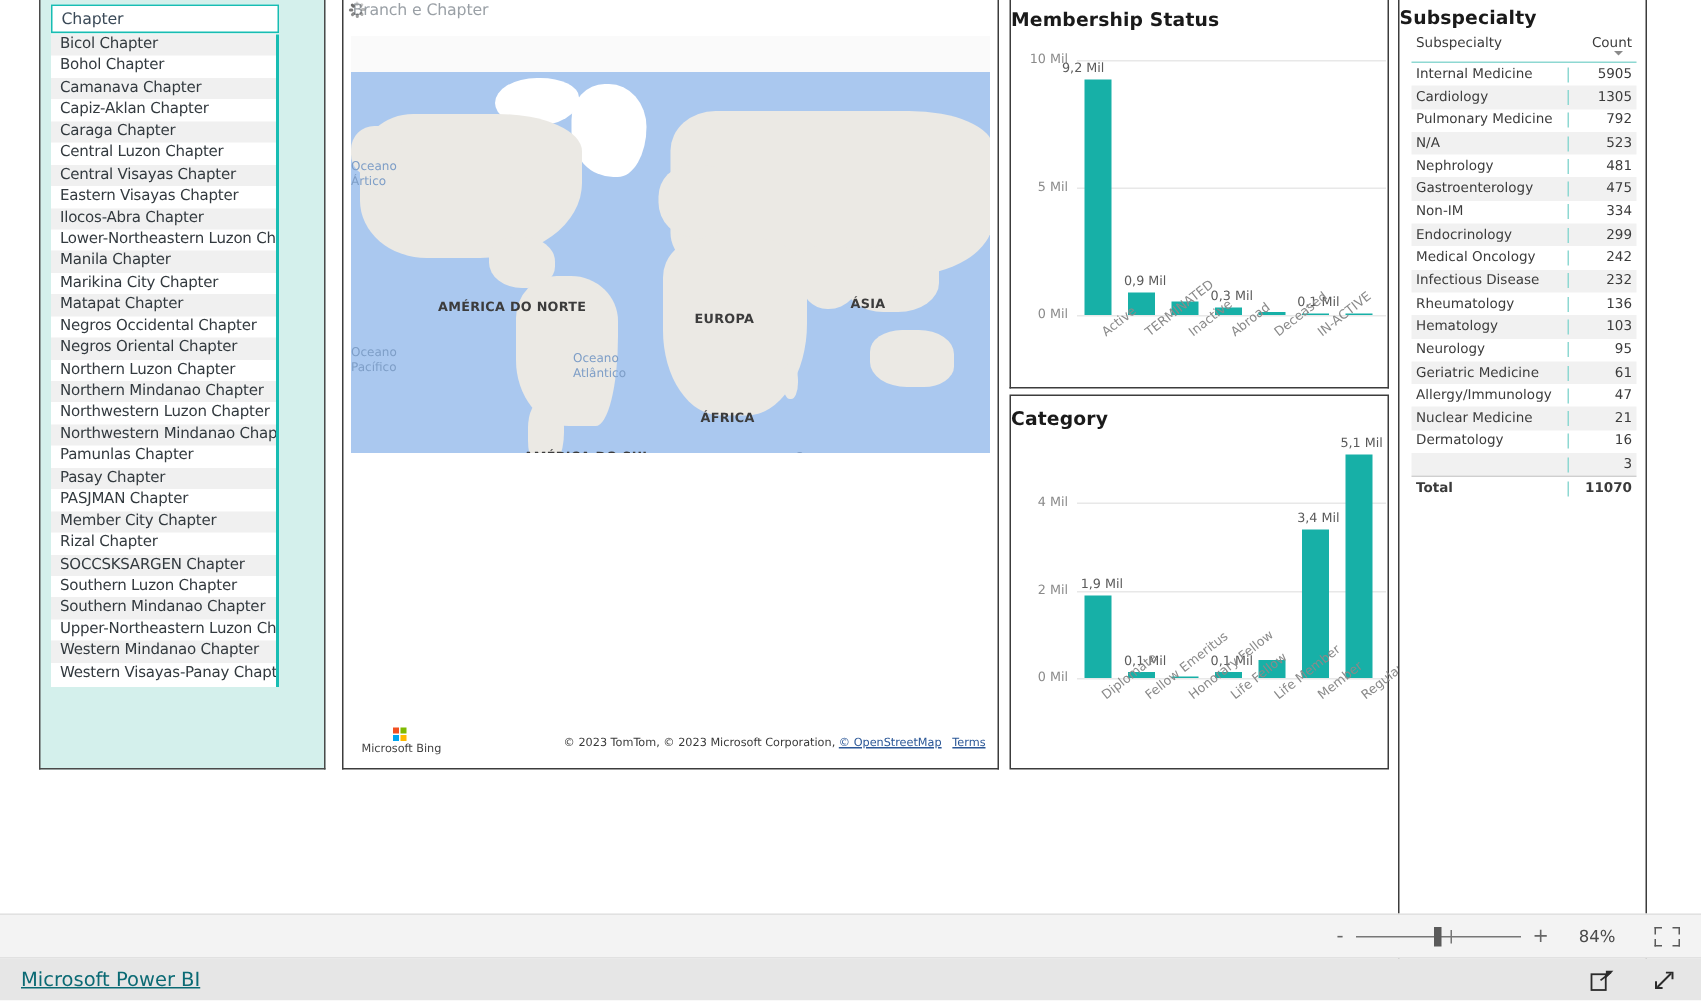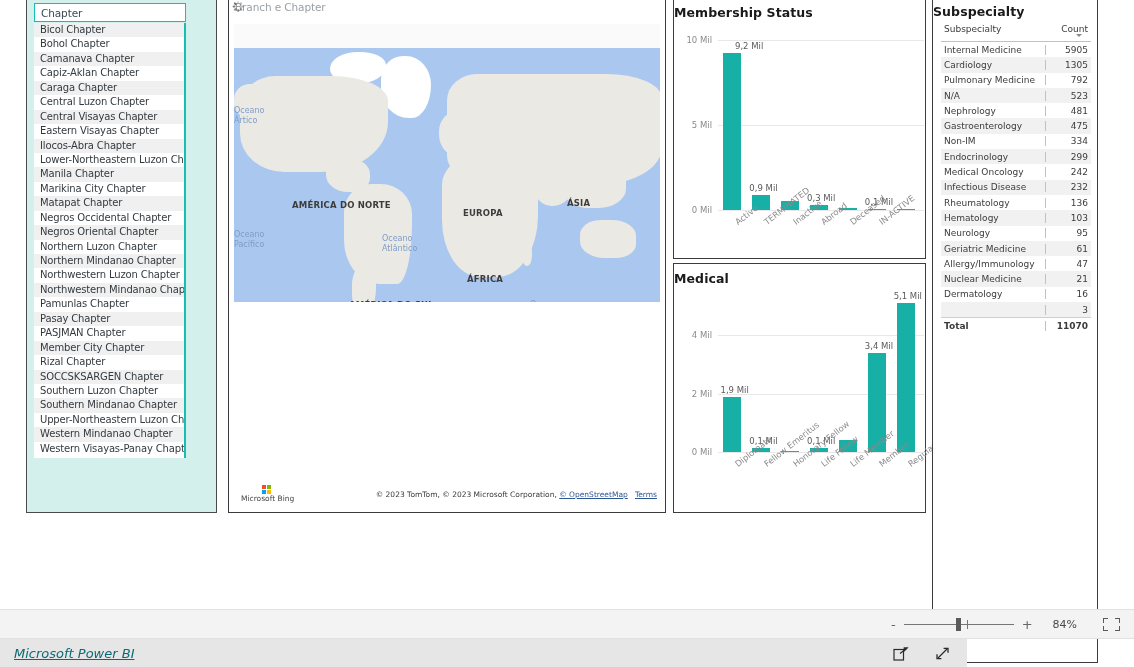--- a/index.html
+++ b/index.html
@@ -151,22 +151,22 @@
   #zoom-plus { font-size:13px; color:#666; margin-right:20px; cursor:pointer; }
   #zoom-pct { font-size:11px; color:#4a4a4a; margin-right:26px; }
   #fit-btn { width:17px; height:13px; position:relative; cursor:pointer; }
   .corner { position:absolute; width:5px; height:5px; border:1.6px solid #5a5a5a; }
   #fit-btn .tl { left:0; top:0; border-right:none; border-bottom:none; }
   #fit-btn .tr { right:0; top:0; border-left:none; border-bottom:none; }
   #fit-btn .bl { left:0; bottom:0; border-right:none; border-top:none; }
   #fit-btn .br { right:0; bottom:0; border-left:none; border-top:none; }
 
   #footer-bar {
-    position:absolute; left:0; top:639px; width:967px; height:28px;
-    background:#e6e6e6; display:flex; align-items:center;font-style:italic;
+    position:absolute; left:0; top:639px; width:1134px; height:28px;
+    background:#e6e6e6; display:flex; align-items:center;
   }
   #pbi-link {
     margin-left:14px; font-size:13px; color:#0b6a74; text-decoration:underline;
     cursor:pointer;
   }
   #footer-right {
     margin-left:auto; display:flex; align-items:center; gap:24px; margin-right:16px;
   }
   .foot-icon { width:17px; height:17px; position:relative; cursor:pointer; }
   svg { display:block; }
@@ -283,21 +283,21 @@
   <div class="card" id="membership-card">
     <div class="card-title" style="top:5px;">Membership Status</div>
     <div class="plot" id="ms-plot" style="left:0;top:26px;width:251px;height:190px;">
         <div class="gridline" style="left: 44px; top: 184px; width: 206px;"></div>
         <div class="ytick" style="left: 0px; width: 38px; top: 179px;">0 Mil</div>
         <div class="gridline" style="left: 44px; top: 98.8148px; width: 206px;"></div>
         <div class="ytick" style="left: 0px; width: 38px; top: 93.8148px;">5 Mil</div>
         <div class="gridline" style="left: 44px; top: 13.6296px; width: 206px;"></div>
         <div class="ytick" style="left: 0px; width: 38px; top: 8.62963px;">10 Mil</div>
         <div class="bar" title="Active" style="left: 49.4829px; width: 17.8914px; top: 27.2593px; height: 156.741px;"></div>
-        <div class="bar-label" style="left: 61px; top: 15.2593px;">9,2 Mil</div>
+        <div class="bar-label" style="left: 34px; top: 15.2593px;">9,2 Mil</div>
         <div class="bar" title="TERMINATED" style="left: 78.34px; width: 17.8914px; top: 168.667px; height: 15.3333px;"></div>
         <div class="bar-label" style="left: 75.34px; top: 156.667px;">0,9 Mil</div>
         <div class="bar" title="Inactive" style="left: 107.197px; width: 17.8914px; top: 175.481px; height: 8.51852px;"></div>
         <div class="bar" title="Abroad" style="left: 136.054px; width: 17.8914px; top: 178.889px; height: 5.11111px;"></div>
         <div class="bar-label" style="left: 133.054px; top: 166.889px;">0,3 Mil</div>
         <div class="bar" title="Deceased" style="left: 164.911px; width: 17.8914px; top: 182.296px; height: 1.7037px;"></div>
         <div class="bar" title="IN-ACTIVE" style="left: 193.769px; width: 17.8914px; top: 182.5px; height: 1.5px;"></div>
         <div class="bar-label" style="left: 190.769px; top: 170.5px;">0,1 Mil</div>
         <div class="bar" title="" style="left: 222.626px; width: 17.8914px; top: 182.5px; height: 1.5px;"></div>
       </div>
@@ -305,21 +305,21 @@
         <div class="xcat" style="left: 58.7864px; top: 3px;">Active</div>
         <div class="xcat" style="left: 87.6435px; top: 3px;">TERMINATED</div>
         <div class="xcat" style="left: 116.501px; top: 3px;">Inactive</div>
         <div class="xcat" style="left: 145.358px; top: 3px;">Abroad</div>
         <div class="xcat" style="left: 174.215px; top: 3px;">Deceased</div>
         <div class="xcat" style="left: 203.072px; top: 3px;">IN-ACTIVE</div>
       </div>
   </div>
 
   <div class="card" id="category-card">
-    <div class="card-title" style="top:7px;">Medical</div>
+    <div class="card-title" style="top:7px;">Category</div>
     <div class="plot" id="cat-plot" style="left:0;top:26px;width:251px;height:168px;">
         <div class="gridline" style="left: 44px; top: 162px; width: 206px;"></div>
         <div class="ytick" style="left: 0px; width: 38px; top: 157px;">0 Mil</div>
         <div class="gridline" style="left: 44px; top: 103.622px; width: 206px;"></div>
         <div class="ytick" style="left: 0px; width: 38px; top: 98.6216px;">2 Mil</div>
         <div class="gridline" style="left: 44px; top: 45.2432px; width: 206px;"></div>
         <div class="ytick" style="left: 0px; width: 38px; top: 40.2432px;">4 Mil</div>
         <div class="bar" title="Diplomate" style="left: 49.4829px; width: 17.8914px; top: 106.541px; height: 55.4595px;"></div>
         <div class="bar-label" style="left: 46.4829px; top: 94.5405px;">1,9 Mil</div>
         <div class="bar" title="Fellow Emeritus" style="left: 78.34px; width: 17.8914px; top: 158.497px; height: 3.5027px;"></div>

